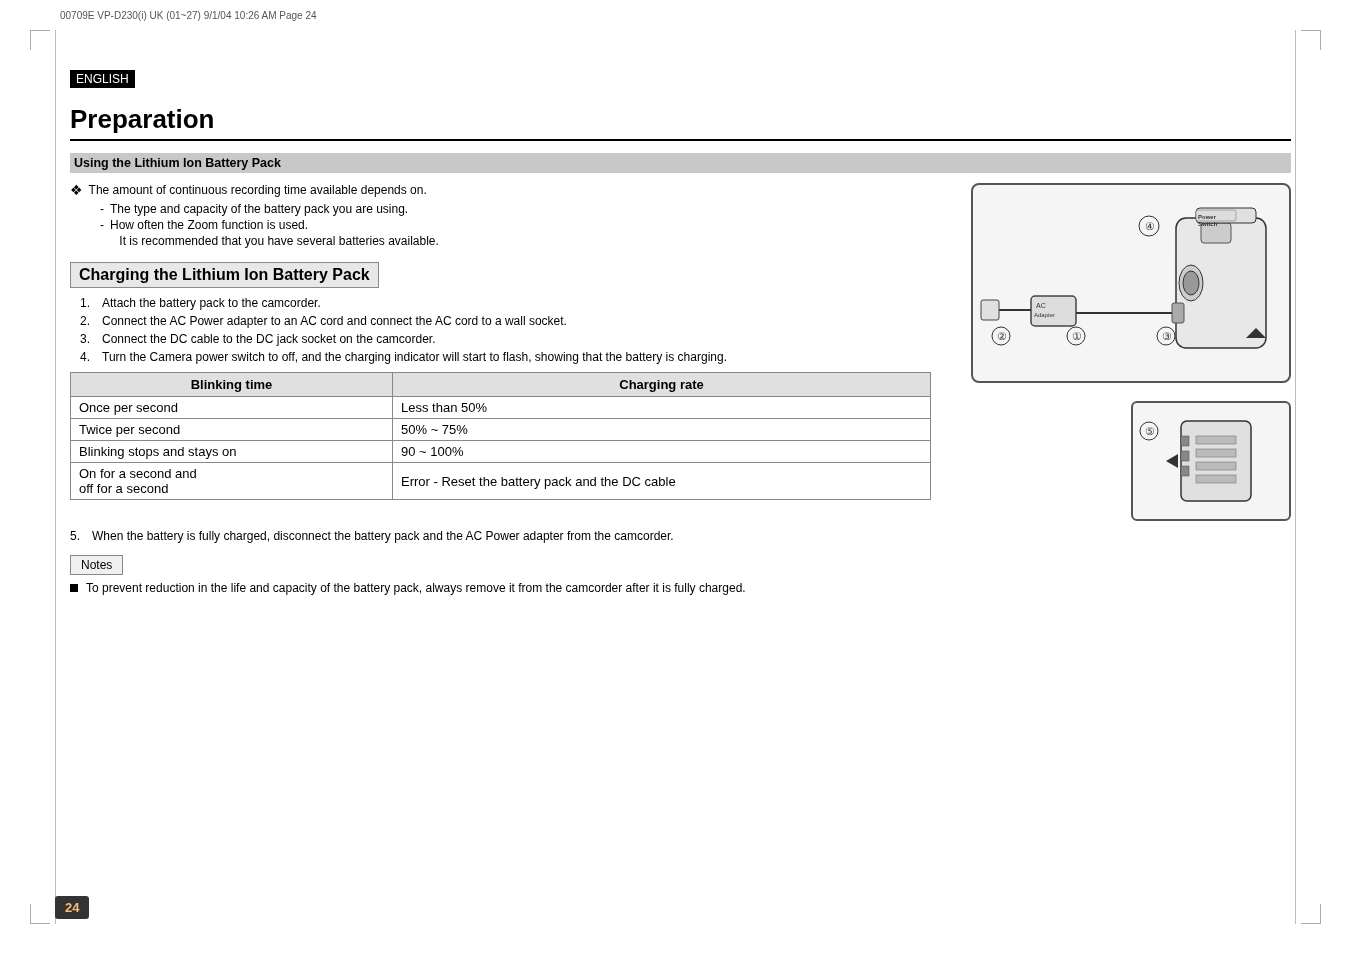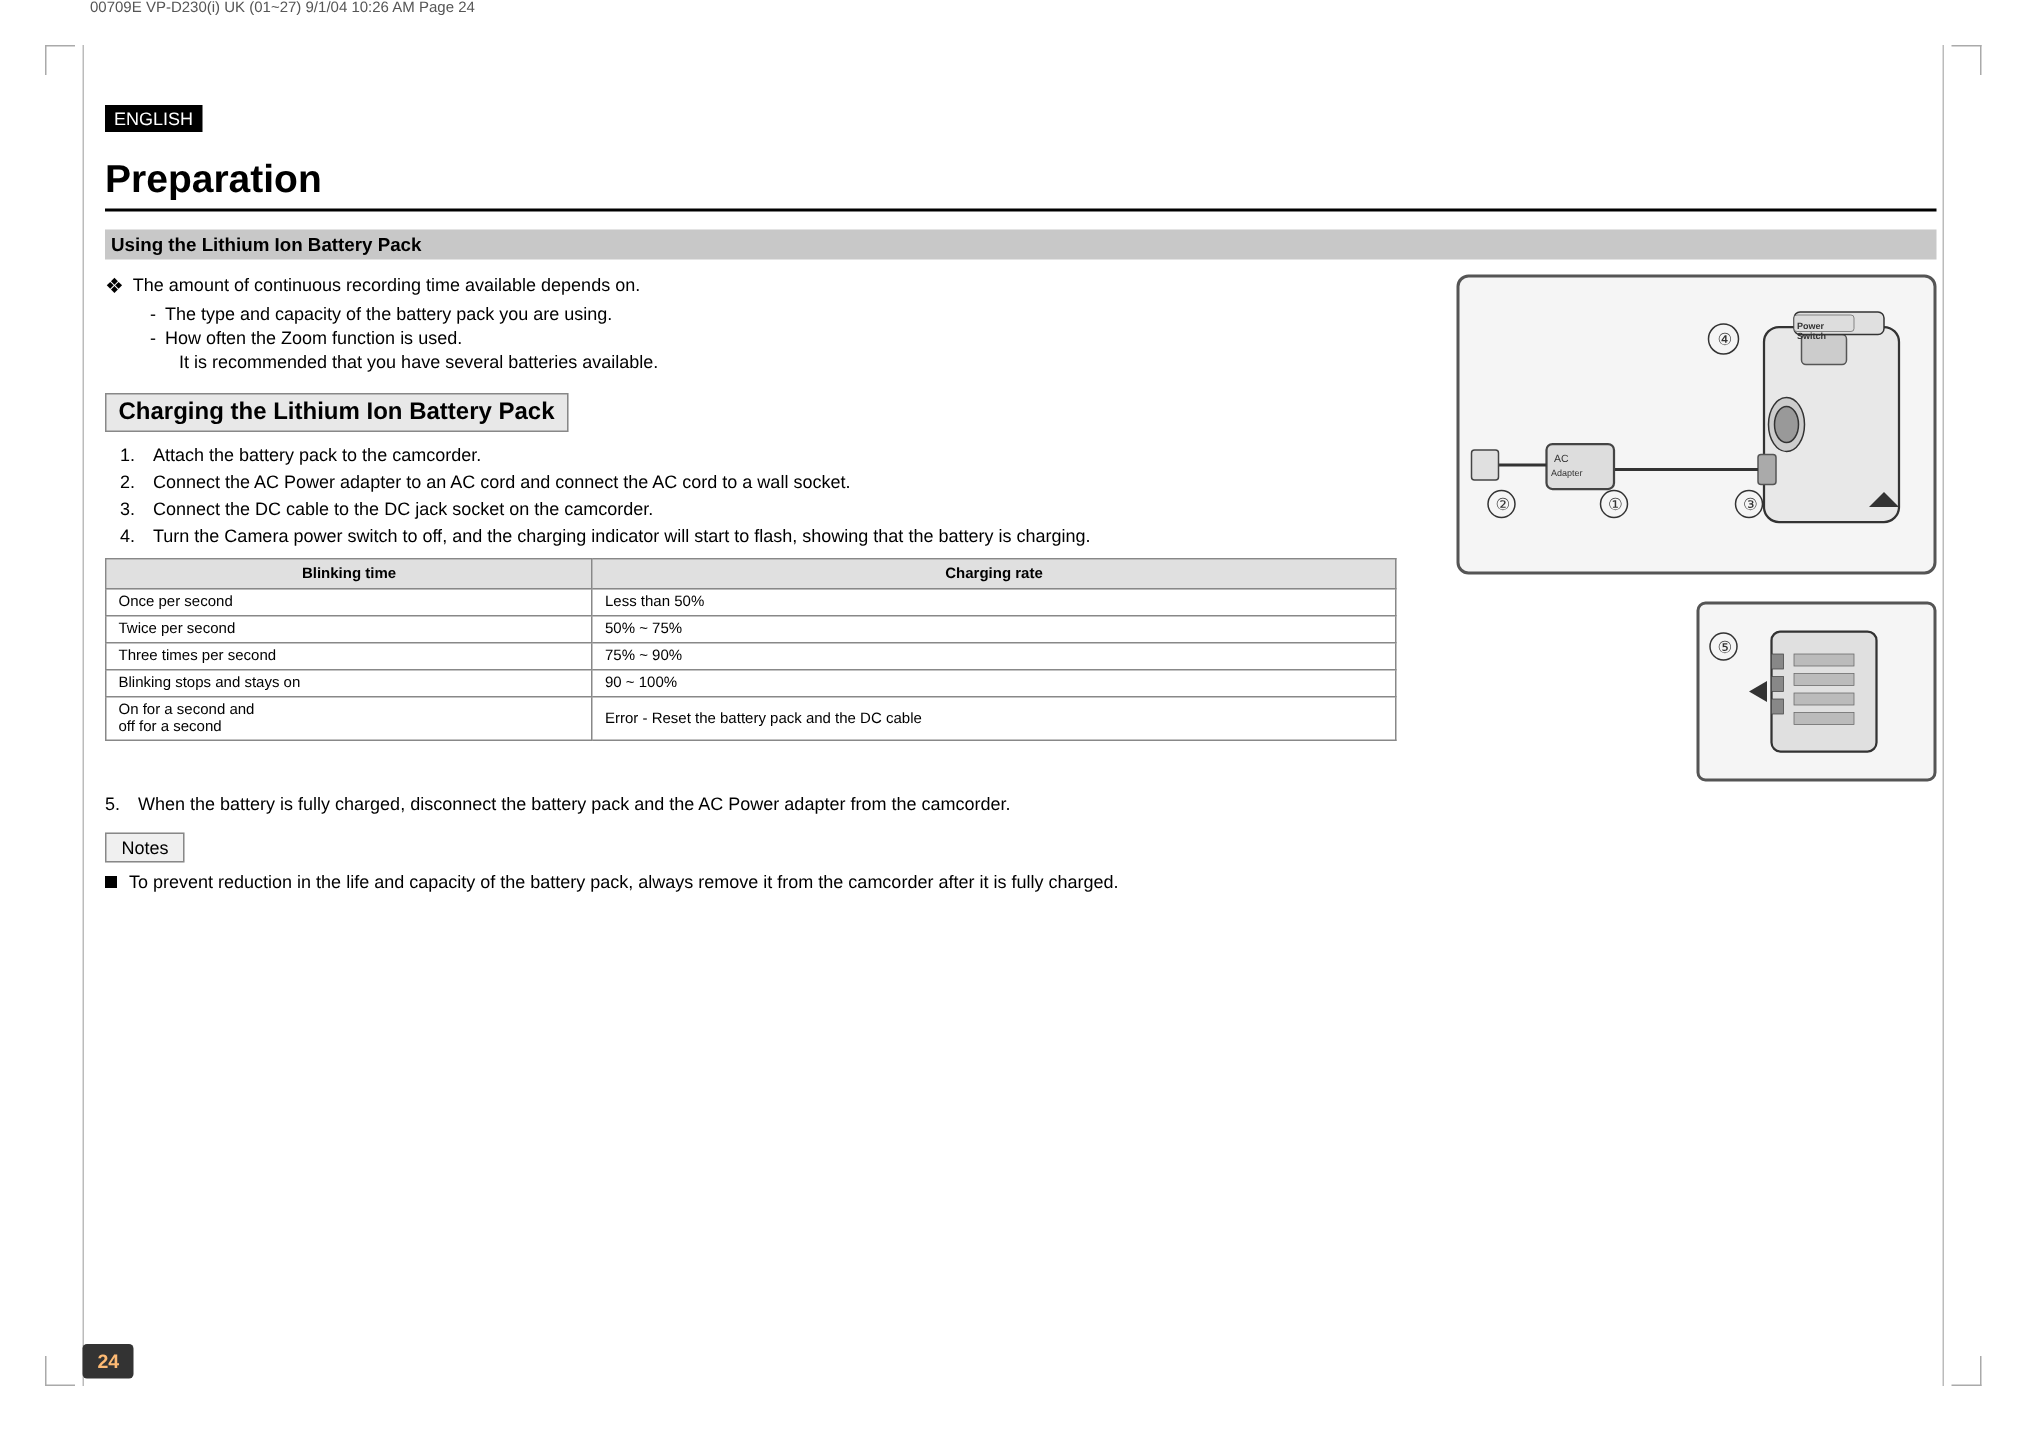--- a/index.html
+++ b/index.html
@@ -17,21 +17,21 @@
       width: 1351px;
       min-height: 954px;
       background: #fff;
       position: relative;
       padding: 30px 60px 40px 60px;
     }
 
     
     .file-header {
       position: absolute;
-      top: 0;
+      top: 10px;
       left: 60px;
       font-size: 10px;
       color: #555;
     }
 
     
     .corner-mark {
       position: absolute;
       width: 20px;
       height: 20px;
@@ -139,21 +139,22 @@
     }
     .num {
       flex-shrink: 0;
       min-width: 16px;
     }
 
     
     .charge-table {
       width: 100%;
       border-collapse: collapse;
-      font-size: 10px;
+      margin-bottom: 10px;
+      font-size: 13px;
     }
     .charge-table th {
       background: #e0e0e0;
       border: 1px solid #888;
       padding: 4px 8px;
       text-align: center;
       font-weight: bold;
     }
     .charge-table td {
       border: 1px solid #888;
@@ -354,24 +355,20 @@
           <tbody>
             <tr>
               <td>Once per second</td>
               <td>Less than 50%</td>
             </tr>
             <tr>
               <td>Twice per second</td>
               <td>50% ~ 75%</td>
             </tr>
             <tr>
-              <td>Three times per second</td>
-              <td>75%  ~  90%</td>
-            </tr>
-            <tr>
               <td>Blinking stops and stays on</td>
               <td>90 ~ 100%</td>
             </tr>
             <tr>
               <td>On for a second and<br>off for a second</td>
               <td>Error - Reset the battery pack and the DC cable</td>
             </tr>
           </tbody>
         </table>
 

